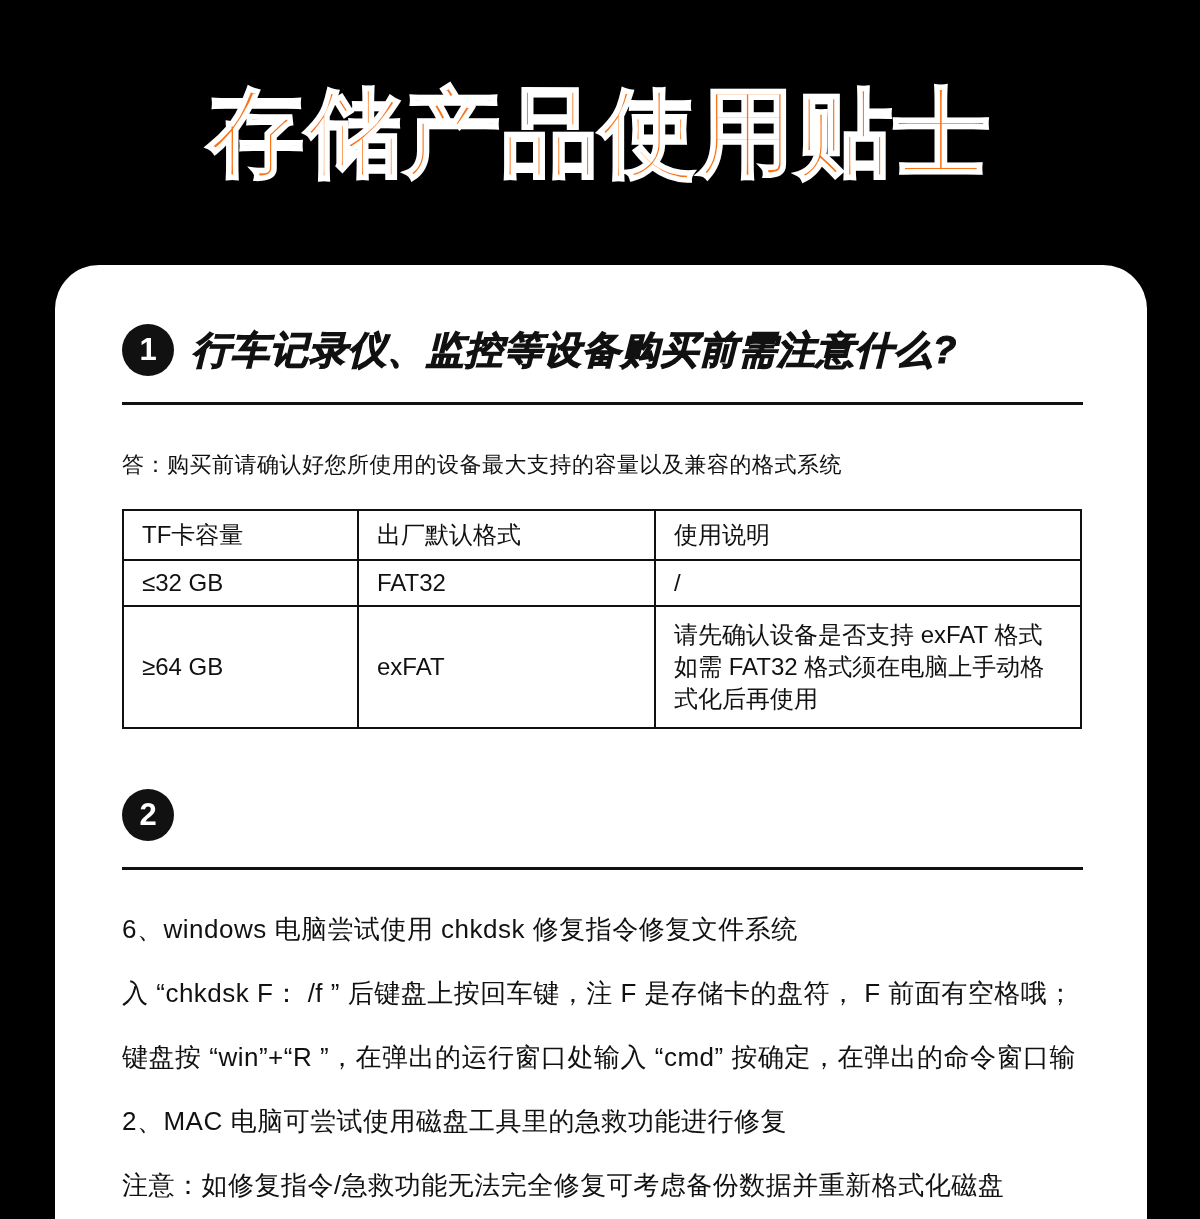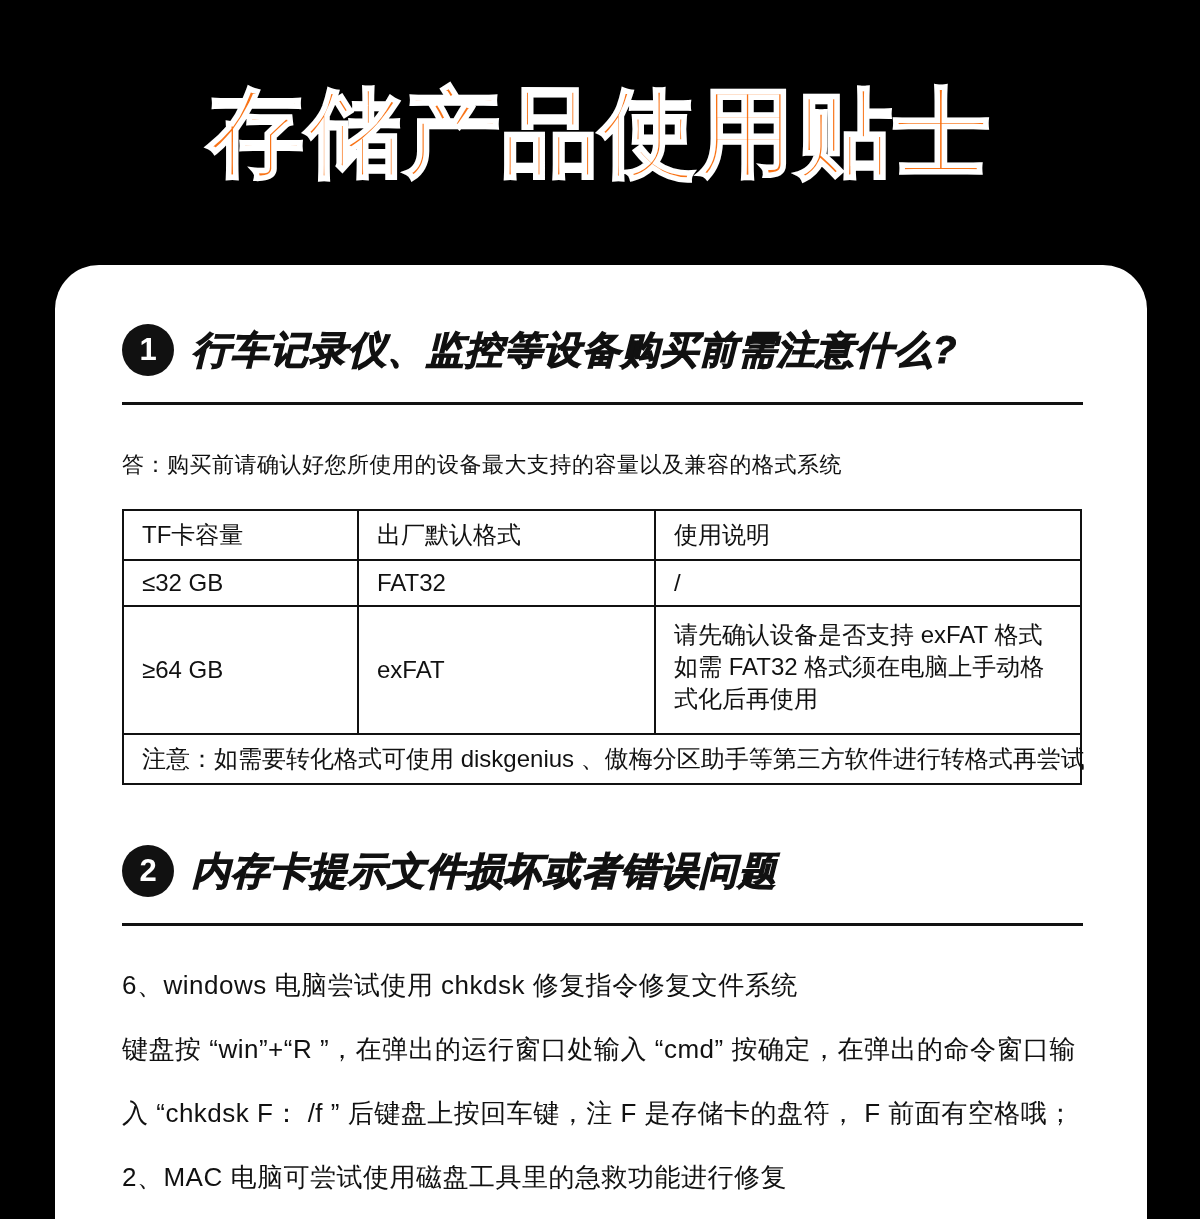--- a/index.html
+++ b/index.html
@@ -88,21 +88,21 @@
     font-weight: 500;
     padding: 8px 10px 8px 18px;
     vertical-align: middle;
   }
   .spec-table tr.hdr th { height: 47px; }
   .spec-table tr.r1 td { height: 36px; }
   .spec-table td.pre-line {
     white-space: pre-line;
     line-height: 32px;
     padding-top: 12px;
-    padding-bottom: 18px;
+    padding-bottom: 12px;
   }
   .spec-table tr.note-row td { height: 48px; white-space: nowrap; }
   .paragraphs { margin-top: 27px; }
   .paragraphs p {
     font-size: 26px;
     font-weight: 500;
     line-height: 64px;
     letter-spacing: 0.5px;
     white-space: nowrap;
   }
@@ -142,36 +142,32 @@
         <td>FAT32</td>
         <td>/</td>
       </tr>
       <tr class="r2">
         <td>≥64 GB</td>
         <td>exFAT</td>
         <td class="pre-line">请先确认设备是否支持 exFAT 格式
 如需 FAT32 格式须在电脑上手动格
 式化后再使用</td>
       </tr>
-      <tr class="note-row">
-        <td colspan="3">注意：如需要转化格式可使用 diskgenius 、傲梅分区助手等第三方软件进行转格式再尝试</td>
-      </tr>
     </tbody>
   </table>
 
   <div class="section-header second">
     <div class="num-badge">
       <span>2</span>
     </div>
-    <div class="section-title">内存卡提示文件损坏或者错误问题</div>
   </div>
 
   <div class="divider"></div>
 
   <div class="paragraphs">
     <p>6、windows 电脑尝试使用 chkdsk 修复指令修复文件系统</p>
+    <p>入 “chkdsk F： /f ” 后键盘上按回车键，注 F 是存储卡的盘符， F 前面有空格哦；</p>
     <p>键盘按 “win”+“R ”，在弹出的运行窗口处输入 “cmd” 按确定，在弹出的命令窗口输</p>
-    <p>入 “chkdsk F： /f ” 后键盘上按回车键，注 F 是存储卡的盘符， F 前面有空格哦；</p>
     <p>2、MAC 电脑可尝试使用磁盘工具里的急救功能进行修复</p>
     <p>注意：如修复指令/急救功能无法完全修复可考虑备份数据并重新格式化磁盘</p>
   </div>
 
 </div>
 
 </body></html>

